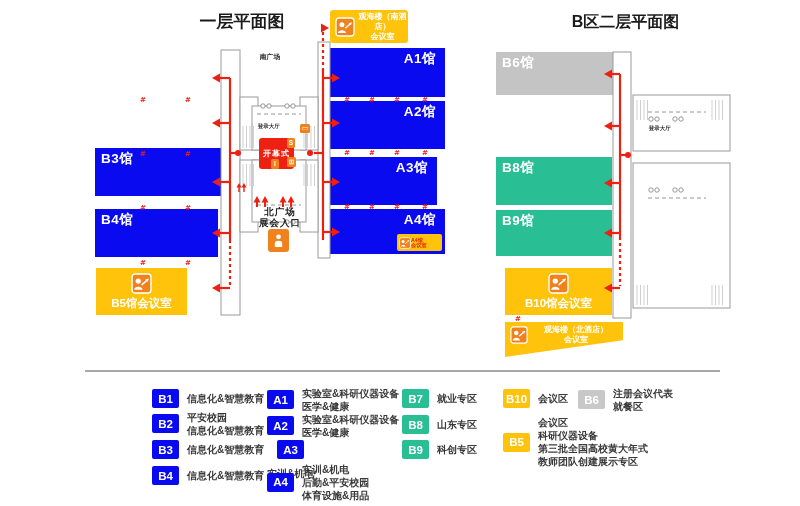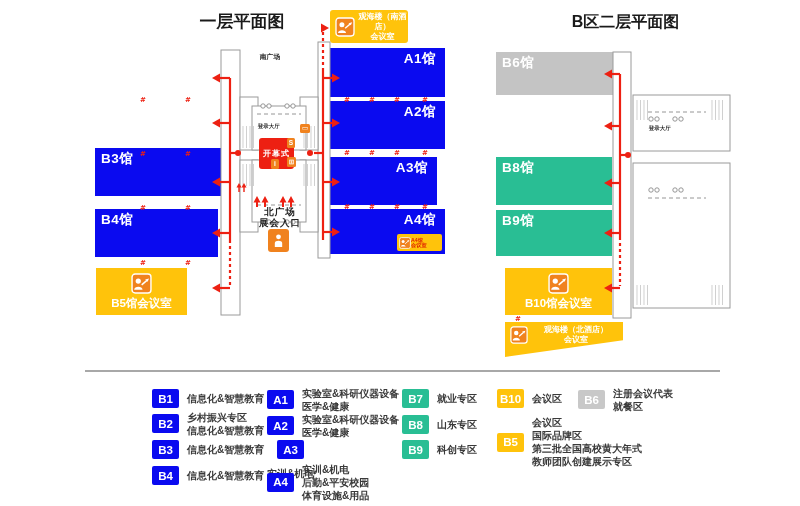--- a/index.html
+++ b/index.html
@@ -40,21 +40,21 @@
   .a4badge{position:absolute;right:3px;bottom:3px;width:45px;height:17px;background:#ffc30b;border-radius:2px;
        display:flex;align-items:center;z-index:2;}
   .a4badge .bt{font-size:10px;line-height:10px;font-weight:700;color:#e02000;transform:scale(.52);
        transform-origin:left center;white-space:nowrap;}
   
   .divider{position:absolute;left:85px;top:370px;width:635px;border-top:2px solid #a8a8a8;z-index:1;}
   
   .lg-row{position:absolute;display:flex;align-items:center;gap:8px;z-index:4;}
   .lg-badge{flex:0 0 auto;min-width:27px;height:19px;border-radius:2px;color:#fff;font-size:11.5px;
        font-weight:700;display:flex;align-items:center;justify-content:center;padding:0 1px;box-sizing:border-box;}
-  .c-blue{background:#0a0af0;}.c-teal{background:#29be94;}.c-yellow{background:#ffc30b;}.c-gray{background:#c8c8c8;}
+  .c-blue{background:#0a0af0;}.c-teal{background:#29be94;}.c-yellow{background:#ffc30b;margin-left:6px;}.c-gray{background:#c8c8c8;}
   .lg-text{font-size:10px;font-weight:700;color:#3a3a3a;line-height:13px;white-space:nowrap;}
   svg.overlay{position:absolute;left:0;top:0;z-index:3;pointer-events:none;}
   .defs{position:absolute;width:0;height:0;overflow:hidden;}
 </style>
 </head>
 <body>
 
 <svg class="defs" aria-hidden="true">
   <defs>
     <symbol id="sym-meeting" viewBox="0 0 24 24">
@@ -341,21 +341,21 @@
 
   <div class="divider"></div>
 
   <div class="lg-row" style="left:152px;top:389px;">
     <span class="lg-badge c-blue">B1</span>
     <span class="lg-text"><span>信息化&amp;智慧教育</span></span>
   </div>
   <div class="lg-row" style="left:152px;top:410px;height:27px;">
     <span class="lg-badge c-blue">B2</span>
     <span class="lg-text">
-      <div>乡村振兴专区</div>
+      <div>平安校园</div>
         <div>信息化&amp;智慧教育</div>
       </span>
   </div>
   <div class="lg-row" style="left:152px;top:440px;">
     <span class="lg-badge c-blue">B3</span>
     <span class="lg-text"><span>信息化&amp;智慧教育</span></span>
   </div>
   <div class="lg-row" style="left:152px;top:466px;">
     <span class="lg-badge c-blue">B4</span>
     <span class="lg-text"><span>信息化&amp;智慧教育</span></span>
@@ -402,21 +402,21 @@
   </div>
 
   <div class="lg-row" style="left:497px;top:389px;">
     <span class="lg-badge c-yellow">B10</span>
     <span class="lg-text"><span>会议区</span></span>
   </div>
   <div class="lg-row" style="left:497px;top:416px;height:52px;">
     <span class="lg-badge c-yellow">B5</span>
     <span class="lg-text">
       <div>会议区</div>
-        <div>国际品牌区</div>
+        <div>科研仪器设备</div>
       <div>第三批全国高校黄大年式</div>
         <div>教师团队创建展示专区</div>
       </span>
   </div>
 
   <div class="lg-row" style="left:578px;top:386px;height:27px;">
     <span class="lg-badge c-gray">B6</span>
     <span class="lg-text">
       <div>注册会议代表</div>
         <div>就餐区</div>

